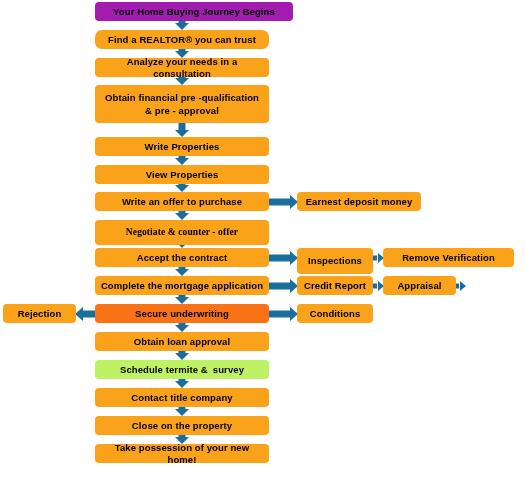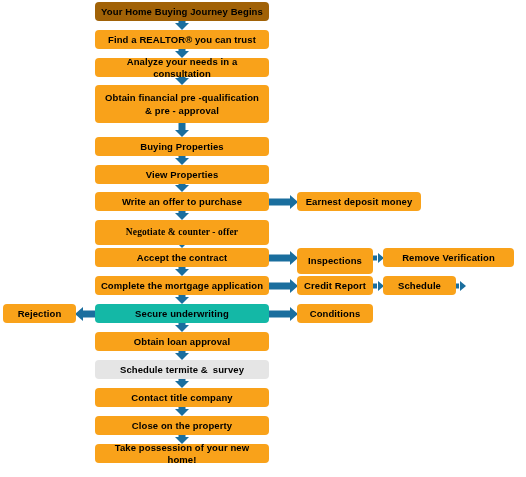--- a/index.html
+++ b/index.html
@@ -101,65 +101,65 @@
     border-left-width: 6px;
   }
   .node .seg-a { }
   .node .seg-b { margin-left: 5px; }
 </style>
 </head>
 <body>
 
 <div id="canvas" style="background: rgb(255, 255, 255);">
 
-  <div class="node" style="left: 95px; top: 2px; width: 174px; height: 19px; background: #a16207; color: rgb(0, 0, 0);">Your Home Buying Journey Begins</div>
-
-  <div class="node" style="left: 95px; top: 30px; width: 174px; height: 19px; background: rgb(249, 162, 26); color: rgb(0, 0, 0);">Find a REALTOR® you can trust</div>
+  <div class="node" style="left: 95px; top: 2px; width: 198px; height: 19px; background: #a21caf; color: rgb(0, 0, 0);">Your Home Buying Journey Begins</div>
+
+  <div class="node" style="left: 95px; top: 30px; width: 174px; height: 19px; background: rgb(249, 162, 26); color: rgb(0, 0, 0); border-radius: 7px;">Find a REALTOR® you can trust</div>
 
   <div class="node" style="left: 95px; top: 58px; width: 174px; height: 19px; background: rgb(249, 162, 26); color: rgb(0, 0, 0);">Analyze your needs in a consultation</div>
 
   <div class="node two-line" style="left: 95px; top: 85px; width: 174px; height: 38px; white-space: pre-line; background: rgb(249, 162, 26); color: rgb(0, 0, 0);">Obtain financial pre  -qualification
 &amp; pre - approval</div>
 
-  <div class="node" style="left: 95px; top: 137px; width: 174px; height: 19px; background: rgb(249, 162, 26); color: rgb(0, 0, 0);">Buying Properties</div>
+  <div class="node" style="left: 95px; top: 137px; width: 174px; height: 19px; background: rgb(249, 162, 26); color: rgb(0, 0, 0);">Write Properties</div>
 
   <div class="node" style="left: 95px; top: 165px; width: 174px; height: 19px; background: rgb(249, 162, 26); color: rgb(0, 0, 0);">View Properties</div>
 
   <div class="node" style="left: 95px; top: 192px; width: 174px; height: 19px; background: rgb(249, 162, 26); color: rgb(0, 0, 0);">Write an offer to purchase</div>
 
   <div class="node" style="left: 95px; top: 220px; width: 174px; height: 25px; background: rgb(249, 162, 26); color: rgb(0, 0, 0); font-family: Liberation Serif, serif;">Negotiate &amp; counter - offer</div>
 
   <div class="node" style="left: 95px; top: 248px; width: 174px; height: 19px; background: rgb(249, 162, 26); color: rgb(0, 0, 0);">Accept the contract</div>
 
   <div class="node" style="left: 95px; top: 276px; width: 174px; height: 19px; background: rgb(249, 162, 26); color: rgb(0, 0, 0);">Complete the mortgage application</div>
 
-  <div class="node" style="left: 95px; top: 304px; width: 174px; height: 19px; background: #14b8a6; color: rgb(0, 0, 0);">Secure underwriting</div>
+  <div class="node" style="left: 95px; top: 304px; width: 174px; height: 19px; background: #f97316; color: rgb(0, 0, 0);">Secure underwriting</div>
 
   <div class="node" style="left: 95px; top: 332px; width: 174px; height: 19px; background: rgb(249, 162, 26); color: rgb(0, 0, 0);">Obtain loan approval</div>
 
-  <div class="node" style="left: 95px; top: 360px; width: 174px; height: 19px; background: #e5e5e5; color: rgb(0, 0, 0);">
+  <div class="node" style="left: 95px; top: 360px; width: 174px; height: 19px; background: #bef264; color: rgb(0, 0, 0);">
     <span class="seg-a">Schedule termite &amp;</span>
     <span class="seg-b">survey</span>
   </div>
 
   <div class="node" style="left: 95px; top: 388px; width: 174px; height: 19px; background: rgb(249, 162, 26); color: rgb(0, 0, 0);">Contact title company</div>
 
   <div class="node" style="left: 95px; top: 416px; width: 174px; height: 19px; background: rgb(249, 162, 26); color: rgb(0, 0, 0);">Close on the property</div>
 
   <div class="node" style="left: 297px; top: 192px; width: 124px; height: 19px; background: rgb(249, 162, 26); color: rgb(0, 0, 0);">Earnest deposit money</div>
 
   <div class="node" style="left: 95px; top: 444px; width: 174px; height: 19px; background: rgb(249, 162, 26); color: rgb(0, 0, 0);">Take possession of your new home!</div>
 
   <div class="node" style="left: 297px; top: 248px; width: 76px; height: 26px; background: rgb(249, 162, 26); color: rgb(0, 0, 0);">Inspections</div>
 
   <div class="node" style="left: 383px; top: 248px; width: 131px; height: 19px; background: rgb(249, 162, 26); color: rgb(0, 0, 0);">Remove Verification</div>
 
   <div class="node" style="left: 297px; top: 276px; width: 76px; height: 19px; background: rgb(249, 162, 26); color: rgb(0, 0, 0);">Credit Report</div>
 
-  <div class="node" style="left: 383px; top: 276px; width: 73px; height: 19px; background: rgb(249, 162, 26); color: rgb(0, 0, 0);">Schedule</div>
+  <div class="node" style="left: 383px; top: 276px; width: 73px; height: 19px; background: rgb(249, 162, 26); color: rgb(0, 0, 0);">Appraisal</div>
 
 
   <div class="node" style="left: 297px; top: 304px; width: 76px; height: 19px; background: rgb(249, 162, 26); color: rgb(0, 0, 0);">Conditions</div>
 
   <div class="node" style="left: 3px; top: 304px; width: 73px; height: 19px; background: rgb(249, 162, 26); color: rgb(0, 0, 0);">Rejection</div>
 
   <div class="v-arrow" style="left:175px; top:21px; width:14px; height:9px;">
     <div class="shaft" style="height: 3px; background: rgb(26, 110, 158);"></div>
       <div class="head" style="border-top-color: rgb(26, 110, 158);"></div>
   </div>

